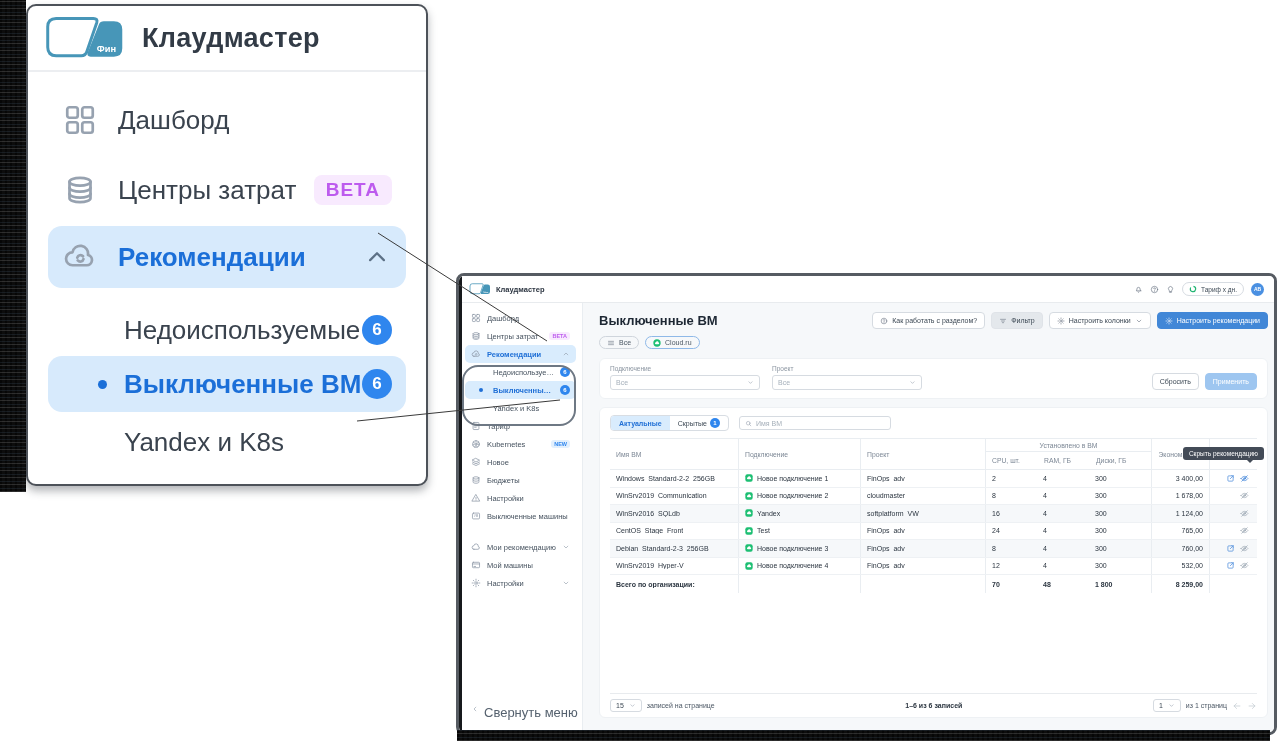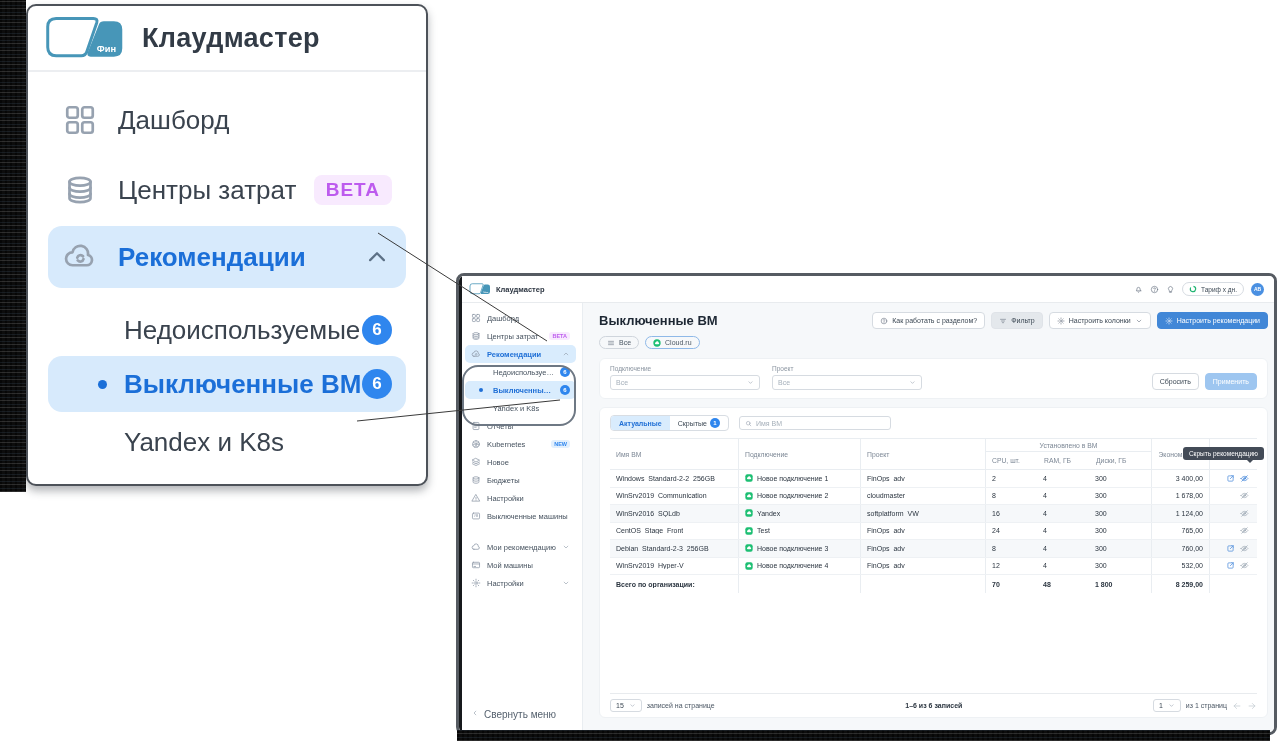--- a/index.html
+++ b/index.html
@@ -56,21 +56,21 @@
 .s-active{background:#d9ecfd;color:#1f6fd6;font-weight:700}
 .s-indent{padding-left:28px}
 .s-indent.s-active{padding-left:14px}
 .s-bullet{width:4px;height:4px;border-radius:50%;background:#1f6fd6;margin-right:4px;flex:none}
 .s-label{flex:1;overflow:hidden;text-overflow:ellipsis}
 .s-count{width:10px;height:10px;border-radius:50%;background:#2f86ee;color:#fff;font-size:6px;font-weight:700;display:flex;align-items:center;justify-content:center;flex:none}
 .s-beta{font-size:5.5px;font-weight:700;color:#bd5bee;background:#f8eafe;padding:1px 3px;border-radius:3px}
 .s-new{font-size:5.5px;font-weight:700;color:#2f86ee;background:#e3f0fd;padding:1px 3px;border-radius:3px}
 .s-chev{width:8px;height:8px;color:#8d98a6}
 .s-gap{margin-top:13px}
-.s-collapse{position:absolute;left:12px;bottom:12px;display:flex;align-items:flex-start;gap:5px;font-size:10px;color:#55616e}
+.s-collapse{position:absolute;left:12px;bottom:12px;display:flex;align-items:flex-start;gap:5px;font-size:13px;color:#55616e}
 .oval{position:absolute;left:3px;top:62px;width:114px;height:61px;border:2px solid #6e7884;border-radius:16px;z-index:8;pointer-events:none}
 
 .main{flex:1;background:#f6f8fa;padding:0 6px 14px 16px;display:flex;flex-direction:column;position:relative;min-width:0}
 .m-head{display:flex;align-items:center;justify-content:space-between;margin:9px 0 7px}
 .m-title{font-size:13px;font-weight:700;color:#1d2733}
 .m-actions{display:flex;gap:6px}
 .btn{height:17px;display:flex;align-items:center;gap:4px;padding:0 7px;border:1px solid #d6dbe1;border-radius:4px;background:#fff;font-size:7px;color:#3c4854;white-space:nowrap}
 .btn .ic{width:8px;height:8px;color:#6b7684}
 .btn-filter{background:#e4e8ec;border-color:#dfe3e8}
 .btn-primary{background:#4187d7;border-color:#4187d7;color:#fff}
@@ -298,21 +298,21 @@
             <div class="s-item s-indent">
               <span class="s-label">Yandex и K8s</span>
             </div>
             <div class="s-item">
               <span class="ic s-ic">
                 <svg viewBox="0 0 24 24" fill="none" stroke="currentColor" stroke-width="1.8" stroke-linecap="round" stroke-linejoin="round">
                   <rect x="5" y="3.5" width="14" height="17" rx="2"></rect>
                   <path d="M8.5 8h7M8.5 11.5h7M8.5 15h4"></path>
                 </svg>
               </span>
-              <span class="s-label">Отчёты</span>
+              <span class="s-label">Тариф</span>
             </div>
             <div class="s-item">
               <span class="ic s-ic">
                 <svg viewBox="0 0 24 24" fill="none" stroke="currentColor" stroke-width="1.8" stroke-linecap="round" stroke-linejoin="round">
                   <circle cx="12" cy="12" r="8.2"></circle>
                   <circle cx="12" cy="12" r="1.6"></circle>
                   <path d="M12 3.8v4.4M18.5 7.5l-3.6 2.6M20 14.5l-4.2-1.4M15 19.8l-1.6-4M9 19.8l1.6-4M4 14.5l4.2-1.4M5.5 7.5l3.6 2.6"></path>
                 </svg>
               </span>
               <span class="s-label">Kubernetes</span>

